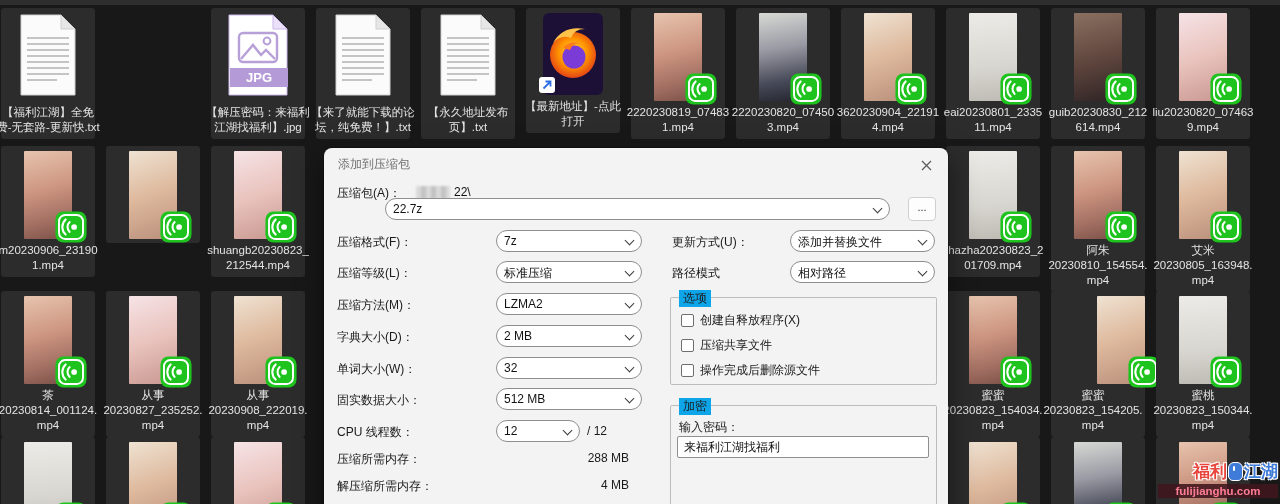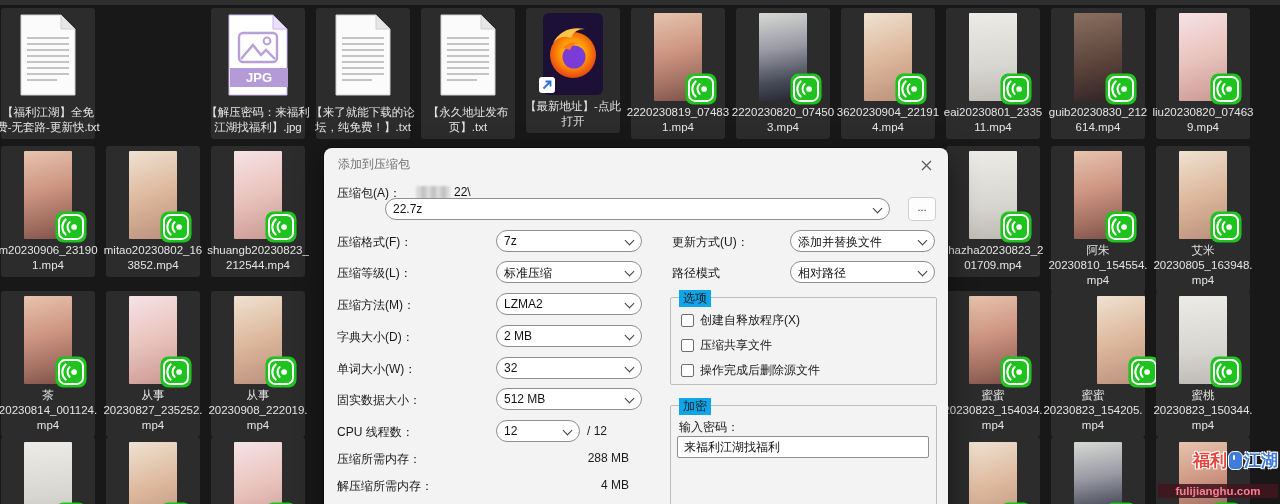--- a/index.html
+++ b/index.html
@@ -99,21 +99,21 @@
     font-size:12px;color:#111;font-family:"Liberation Sans","DejaVu Sans",sans-serif;
   }
   
   .watermark{position:absolute;right:2px;bottom:6px;z-index:9;width:120px;text-align:center;}
   .wm-line1{display:flex;align-items:center;justify-content:flex-end;gap:1px;font-weight:bold;font-size:17px;
     text-shadow:-1px -1px 0 #fff,1px -1px 0 #fff,-1px 1px 0 #fff,1px 1px 0 #fff;}
   .wm-red{color:#e8453c;}
   .wm-blue{color:#3f7bd9;}
   .wm-mouse{width:13px;height:17px;background:#3f7bd9;border:1.5px solid #fff;border-radius:6px 6px 5px 5px;display:inline-block;position:relative;}
   .wm-mouse::after{content:"";position:absolute;left:4px;top:3px;width:2px;height:5px;background:#fff;border-radius:1px;}
-  .wm-line2{margin-top:12px;background:rgba(64,22,28,.88);border-radius:0;color:#ff7d95;
+  .wm-line2{margin-top:1px;background:rgba(64,22,28,.88);border-radius:0;color:#ff7d95;
     font-size:11.5px;font-weight:bold;padding:1px 2px;}
 </style>
 </head>
 <body>
 
 <svg width="0" height="0" style="position:absolute">
   <defs>
     <radialGradient id="ffGrad" cx="50%" cy="45%" r="60%">
       <stop offset="0%" stop-color="#ffd54a"></stop>
       <stop offset="50%" stop-color="#ff9500"></stop>
@@ -295,21 +295,20 @@
       <div class="thumbwrap">
         <div class="thumb v3"></div>
         <span class="playbadge"><svg width="32" height="32" viewBox="0 0 36 36">
             <rect x="0.5" y="0.5" width="35" height="35" rx="9" fill="#1ec31e"></rect>
             <rect x="4.5" y="4.5" width="27" height="27" rx="7" fill="none" stroke="#fff" stroke-width="2.2"></rect>
             <circle cx="21.5" cy="18" r="3.2" fill="#fff"></circle>
             <path d="M16.5 12.5 a7.5 7.5 0 0 0 0 11" stroke="#fff" stroke-width="2.3" fill="none" stroke-linecap="round"></path>
             <path d="M12 9.5 a11.5 11.5 0 0 0 0 17" stroke="#fff" stroke-width="2.3" fill="none" stroke-linecap="round"></path>
           </svg></span>
       </div>
-      <div class="caption">mitao20230802_163852.mp4</div>
     </div>
     <div class="tile" style="left: 211px; top: 146px;">
       <div class="thumbwrap">
         <div class="thumb v6"></div>
         <span class="playbadge"><svg width="32" height="32" viewBox="0 0 36 36">
             <rect x="0.5" y="0.5" width="35" height="35" rx="9" fill="#1ec31e"></rect>
             <rect x="4.5" y="4.5" width="27" height="27" rx="7" fill="none" stroke="#fff" stroke-width="2.2"></rect>
             <circle cx="21.5" cy="18" r="3.2" fill="#fff"></circle>
             <path d="M16.5 12.5 a7.5 7.5 0 0 0 0 11" stroke="#fff" stroke-width="2.3" fill="none" stroke-linecap="round"></path>
             <path d="M12 9.5 a11.5 11.5 0 0 0 0 17" stroke="#fff" stroke-width="2.3" fill="none" stroke-linecap="round"></path>

